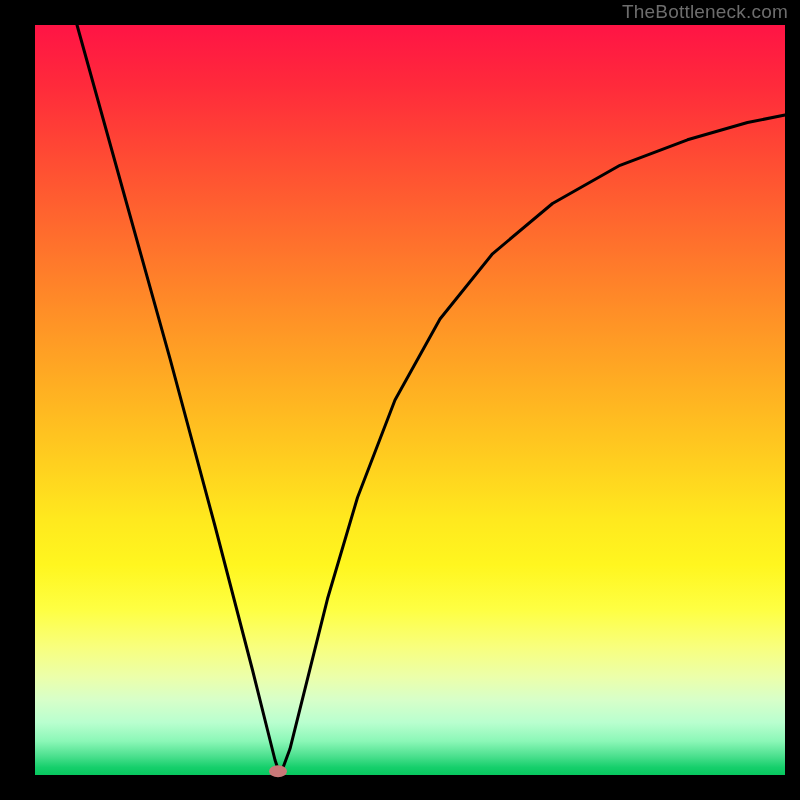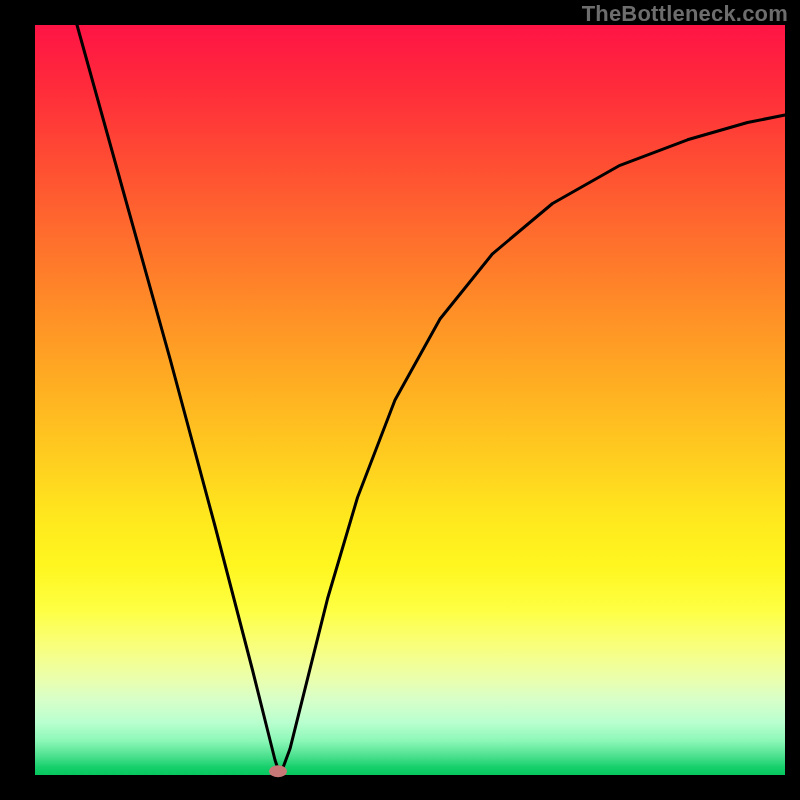--- a/index.html
+++ b/index.html
@@ -50,22 +50,22 @@
     left: 0;
     top: 0;
     width: 750px;
     height: 750px;
     overflow: visible;
   }
   .watermark {
     position: absolute;
     top: 1px;
     right: 12px;
-    font-size: 22px;
-    font-weight: 700;
+    font-size: 19px;
+    font-weight: 400;
     color: #6d6d6d;
     letter-spacing: 0.2px;
   }
 </style>
 </head>
 <body>
 
 <div class="frame">
   <div class="plot-area">
     <svg class="curve-svg" viewBox="0 0 750 750" preserveAspectRatio="none">

